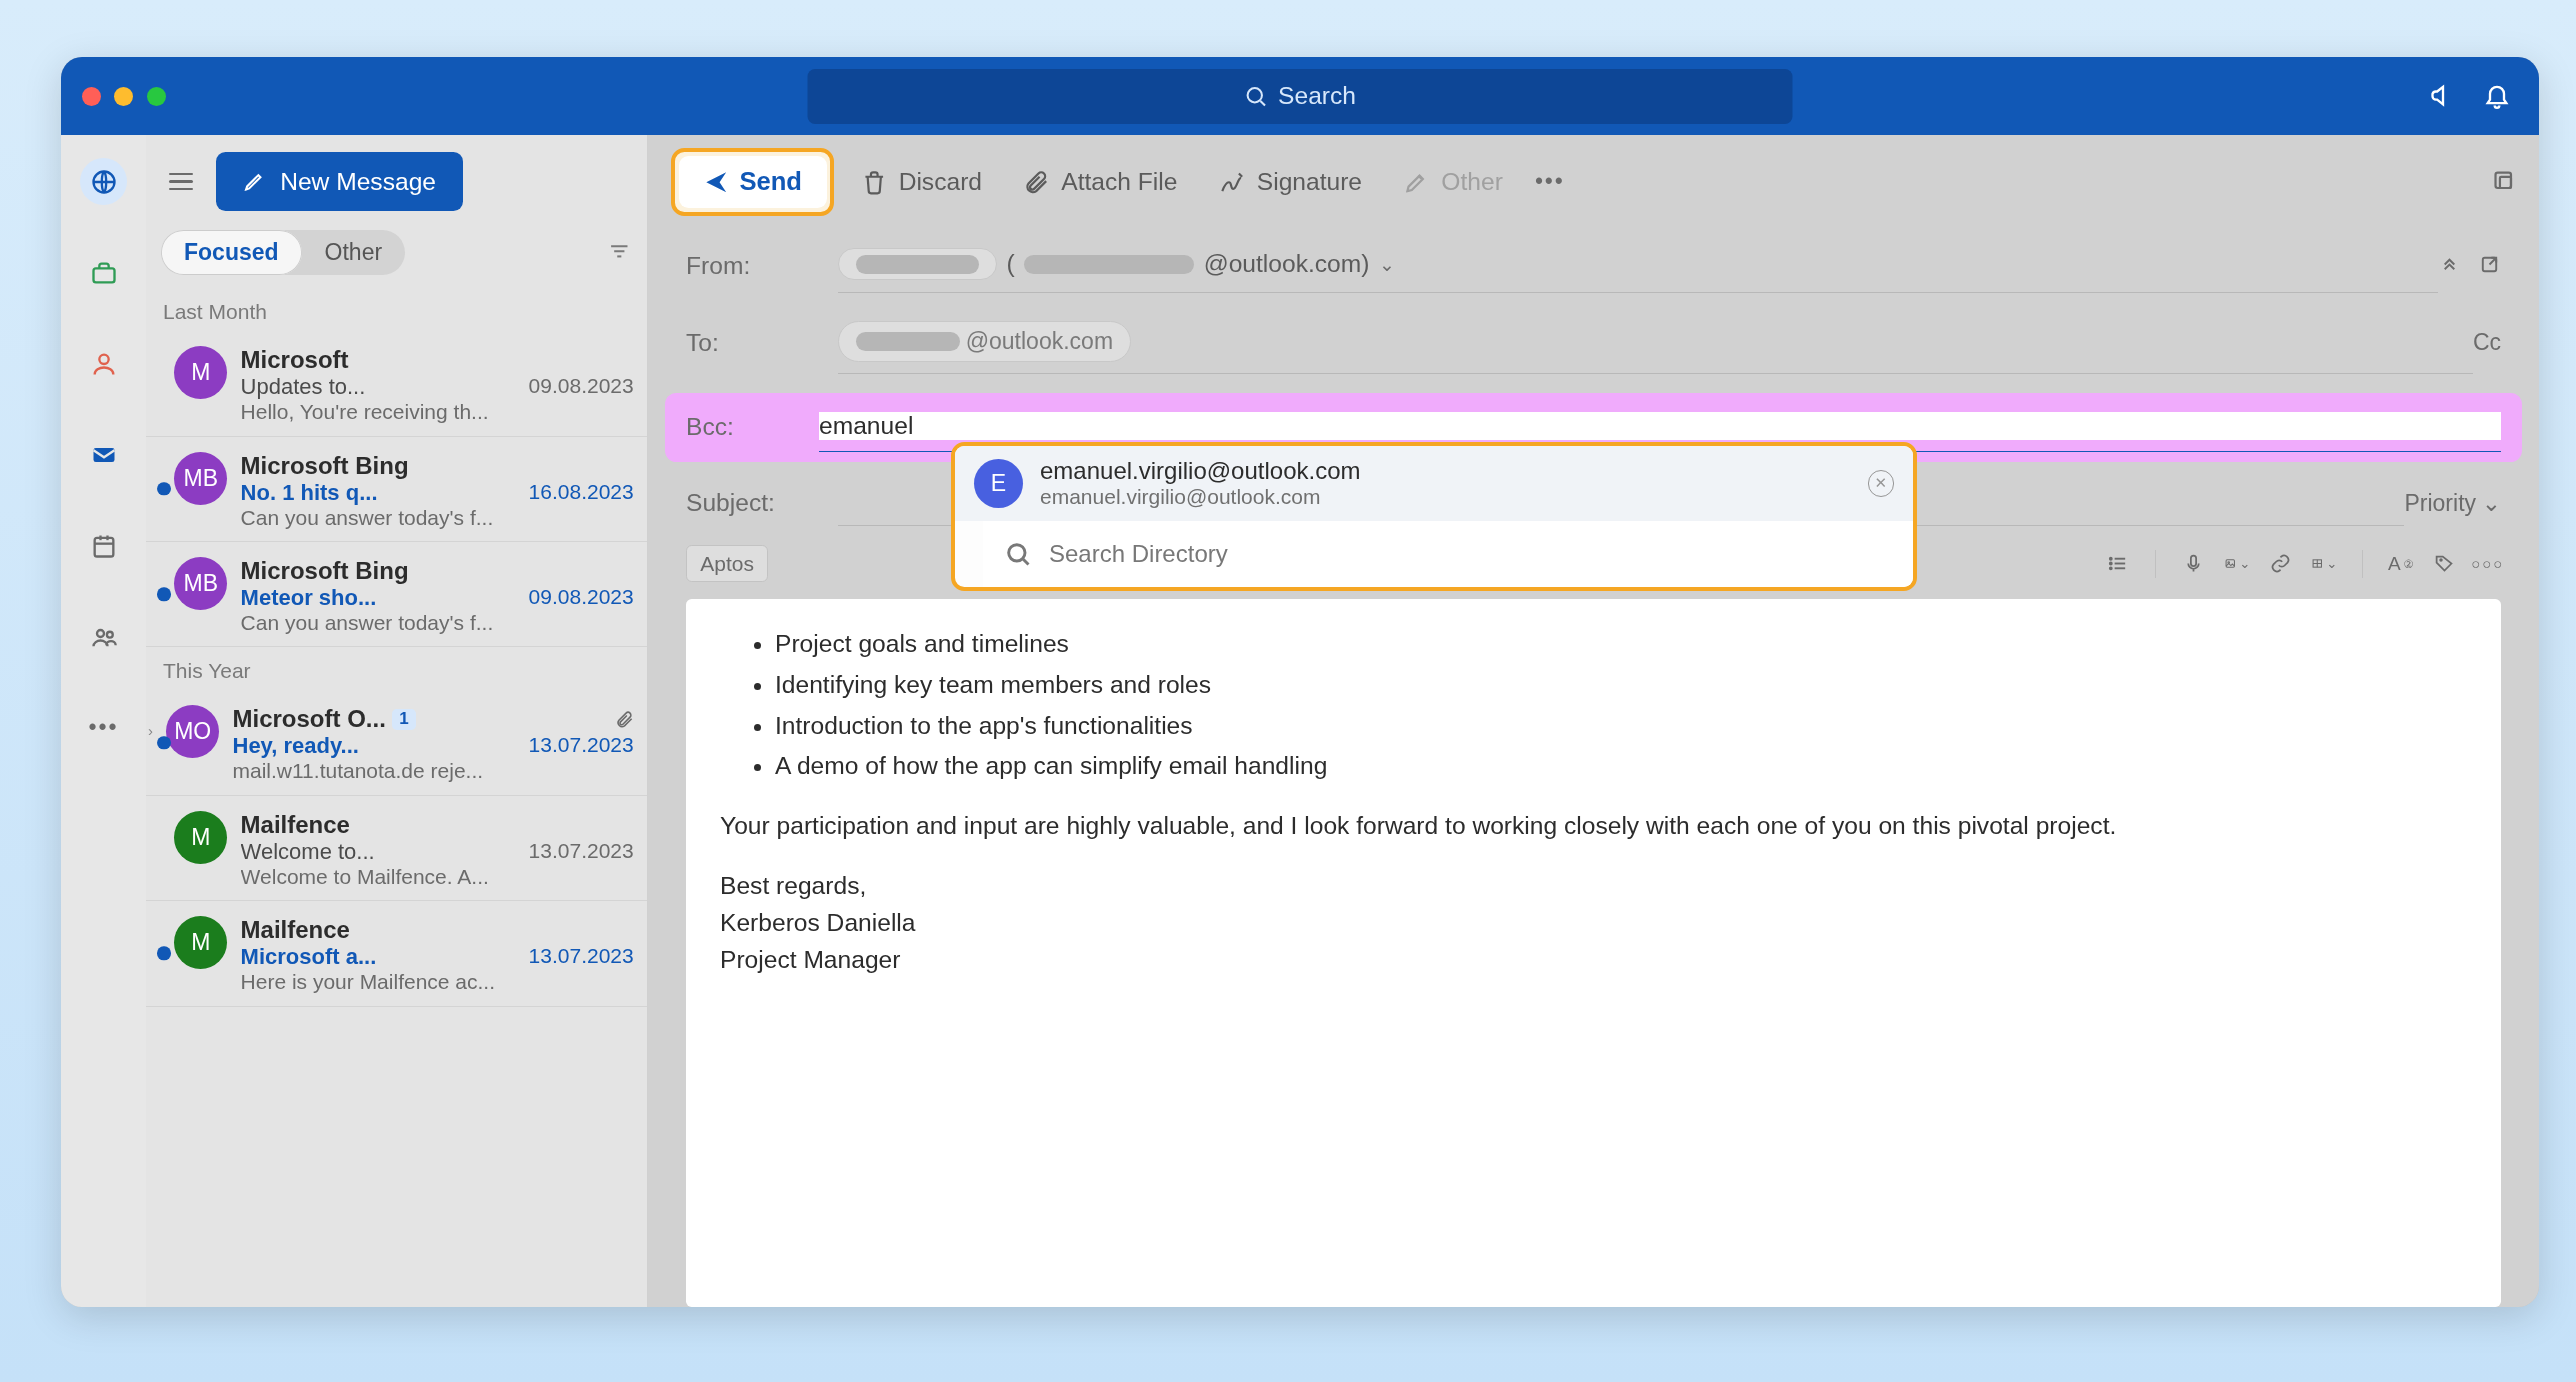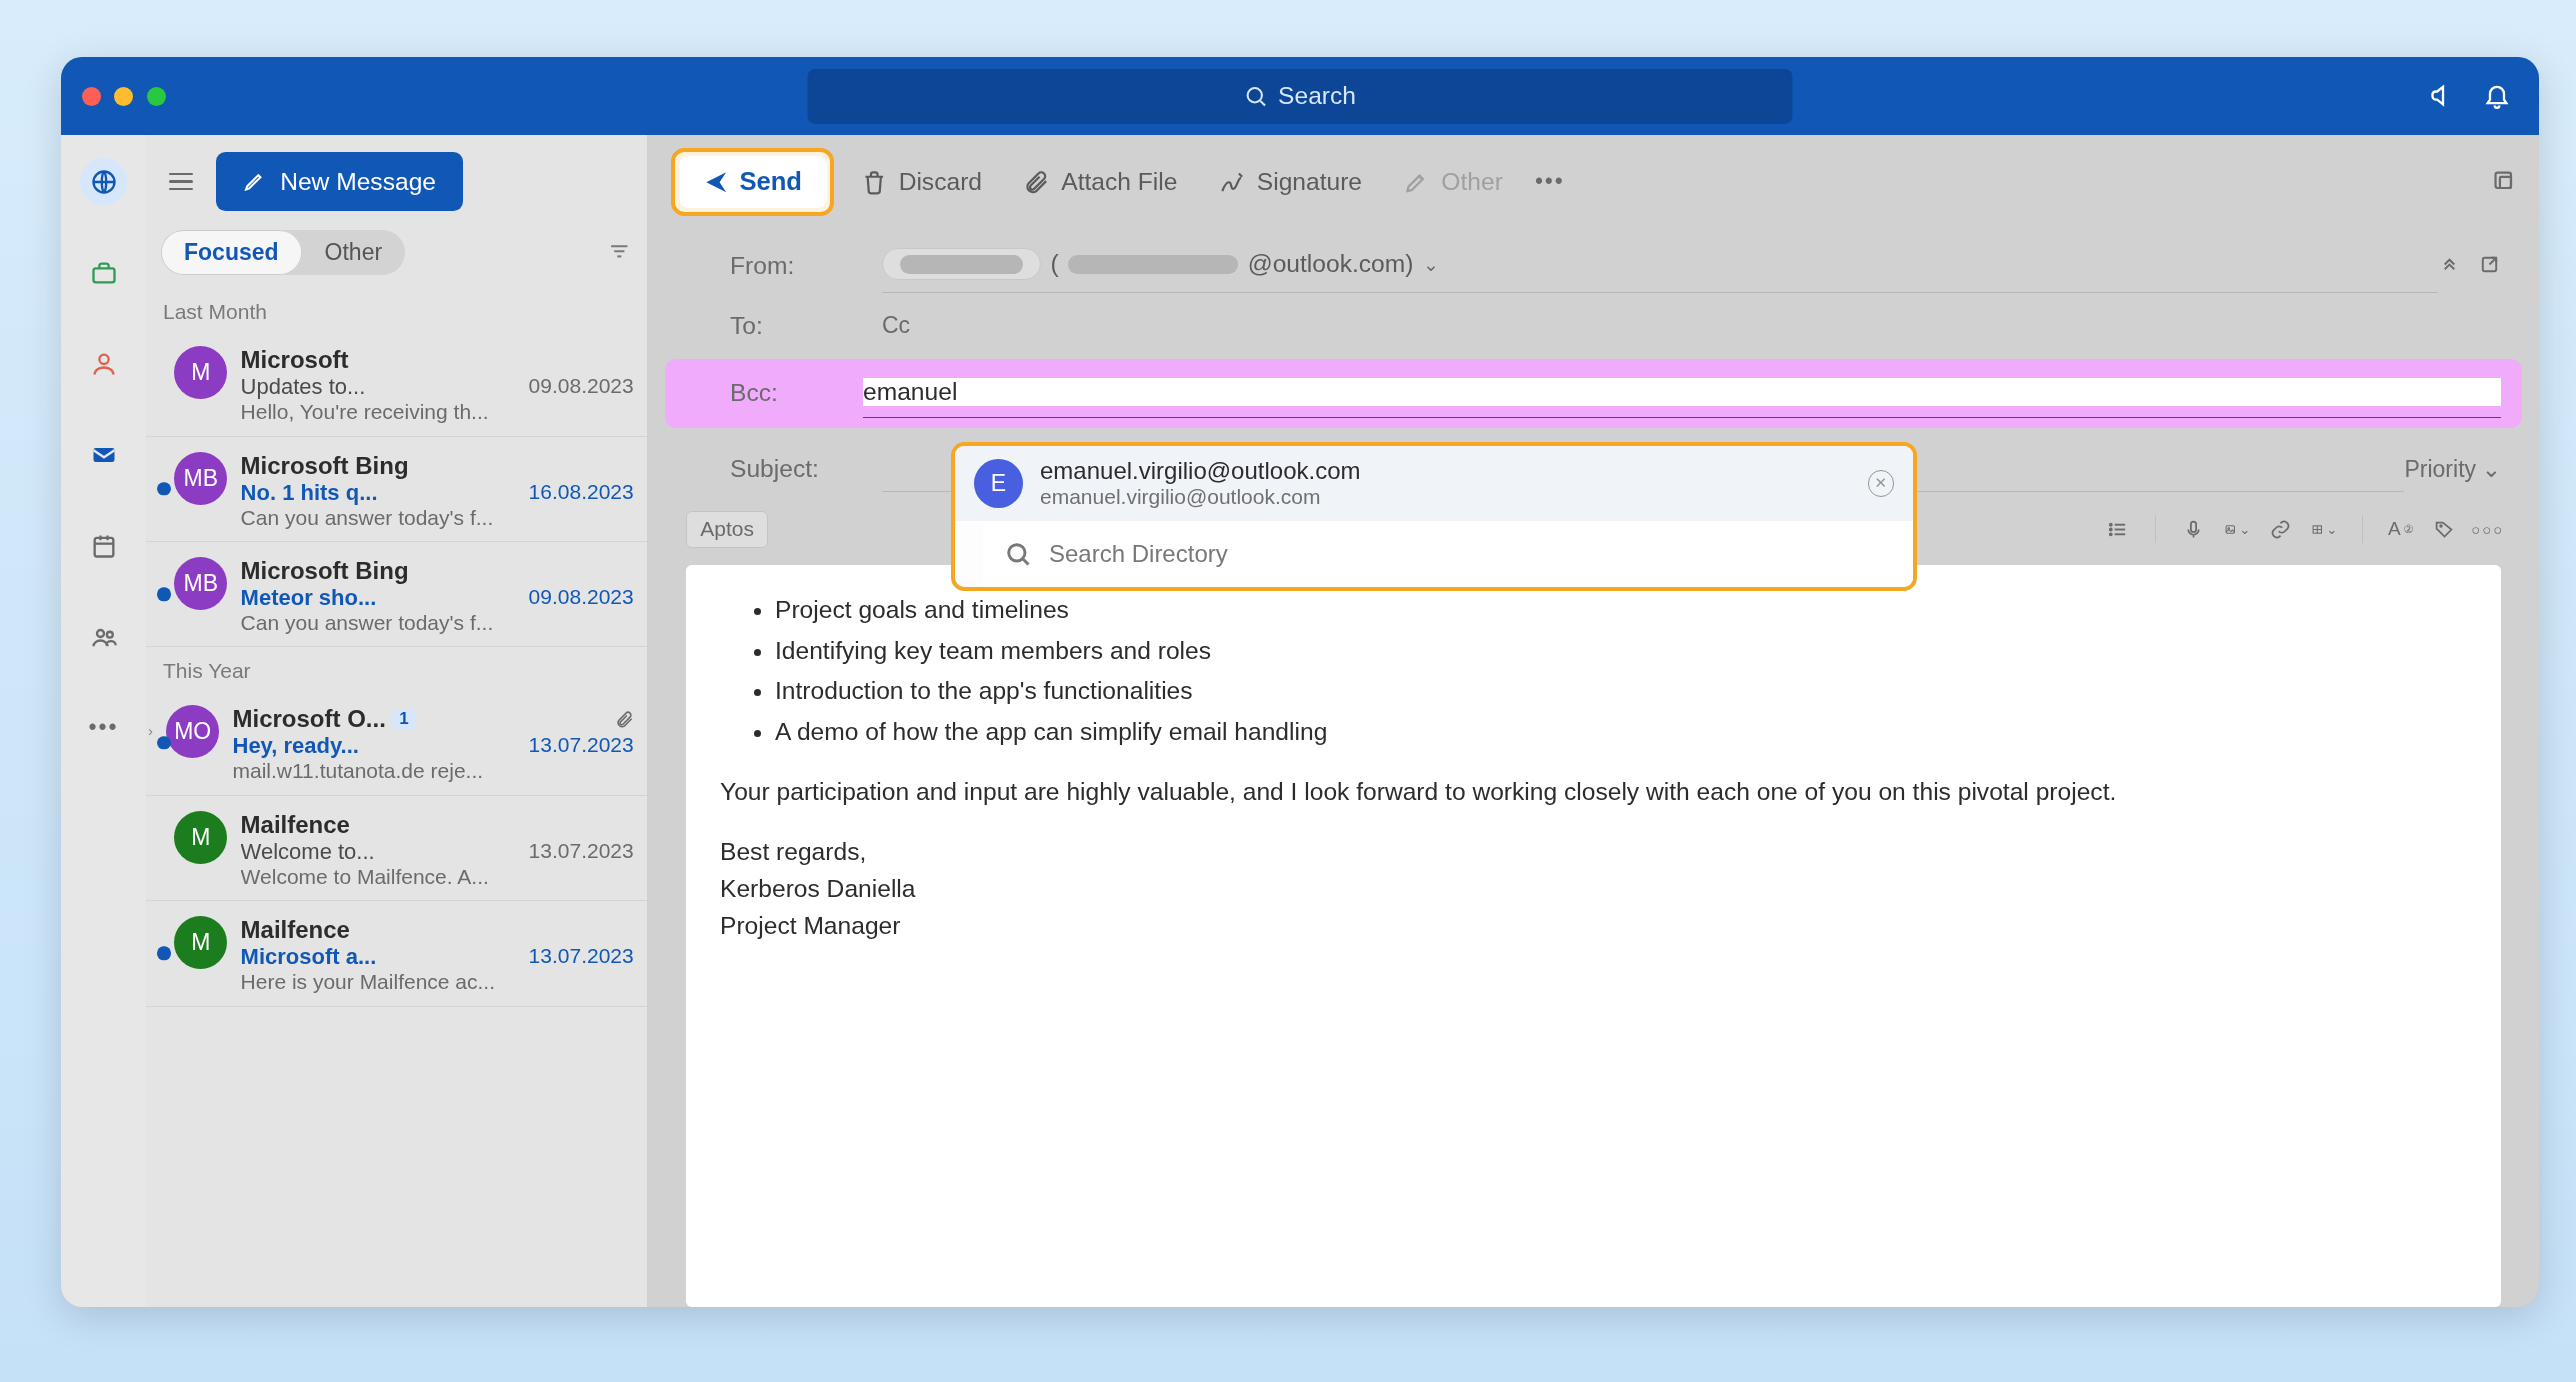--- a/index.html
+++ b/index.html
@@ -170,21 +170,21 @@
   .toolbar-more { margin-left: 5.7px; color: #6b6b6b; font-size: 23px; letter-spacing: 1.9px; }
   .toolbar-right { margin-left: auto; }
   .toolbar-right svg { width: 26.5px; height: 26.5px; stroke: #6b6b6b; fill: none; stroke-width: 2; }
 
   .field-row {
     display: flex;
     align-items: center;
     padding: 9.5px 38px;
     position: relative;
   }
-  .field-label { width: 152px; color: #6b6b6b; font-size: 24.6px; margin-left: 44px; }
+  .field-label { width: 152px; color: #6b6b6b; font-size: 24.6px; }
   .field-content { flex: 1; display: flex; align-items: center; gap: 9.5px; border-bottom: 0.9px solid #b8b8b8; padding-bottom: 11.4px; padding-top: 9.5px; min-height: 45px; }
   .chip {
     background: #dedede;
     border: 0.9px solid #c8c8c8;
     border-radius: 946px;
     padding: 5.7px 17px;
     font-size: 23px;
     color: #7a7a7a;
     display: flex;
     align-items: center;
@@ -524,20 +524,26 @@
               </svg></span>
           <span><svg viewBox="0 0 24 24">
                 <rect x="5" y="5" width="14" height="14" rx="2"></rect>
                 <path d="M14 5h5v5M19 5l-7 7"></path>
               </svg></span>
         </div>
       </div>
 
       <div class="field-row">
         <div class="field-label">To:</div>
+        <div class="field-content">
+          <div class="chip">
+            <span class="redact" style="width:104px;"></span>
+            <span>@outlook.com</span>
+          </div>
+        </div>
         <div class="field-right">
           <span class="cc-link">Cc</span>
         </div>
       </div>
 
       <div class="bcc-row">
         <div class="field-label" style="width:133px;">Bcc:</div>
         <div class="field-content">
           <input class="bcc-input" value="emanuel" style="">
         </div>

